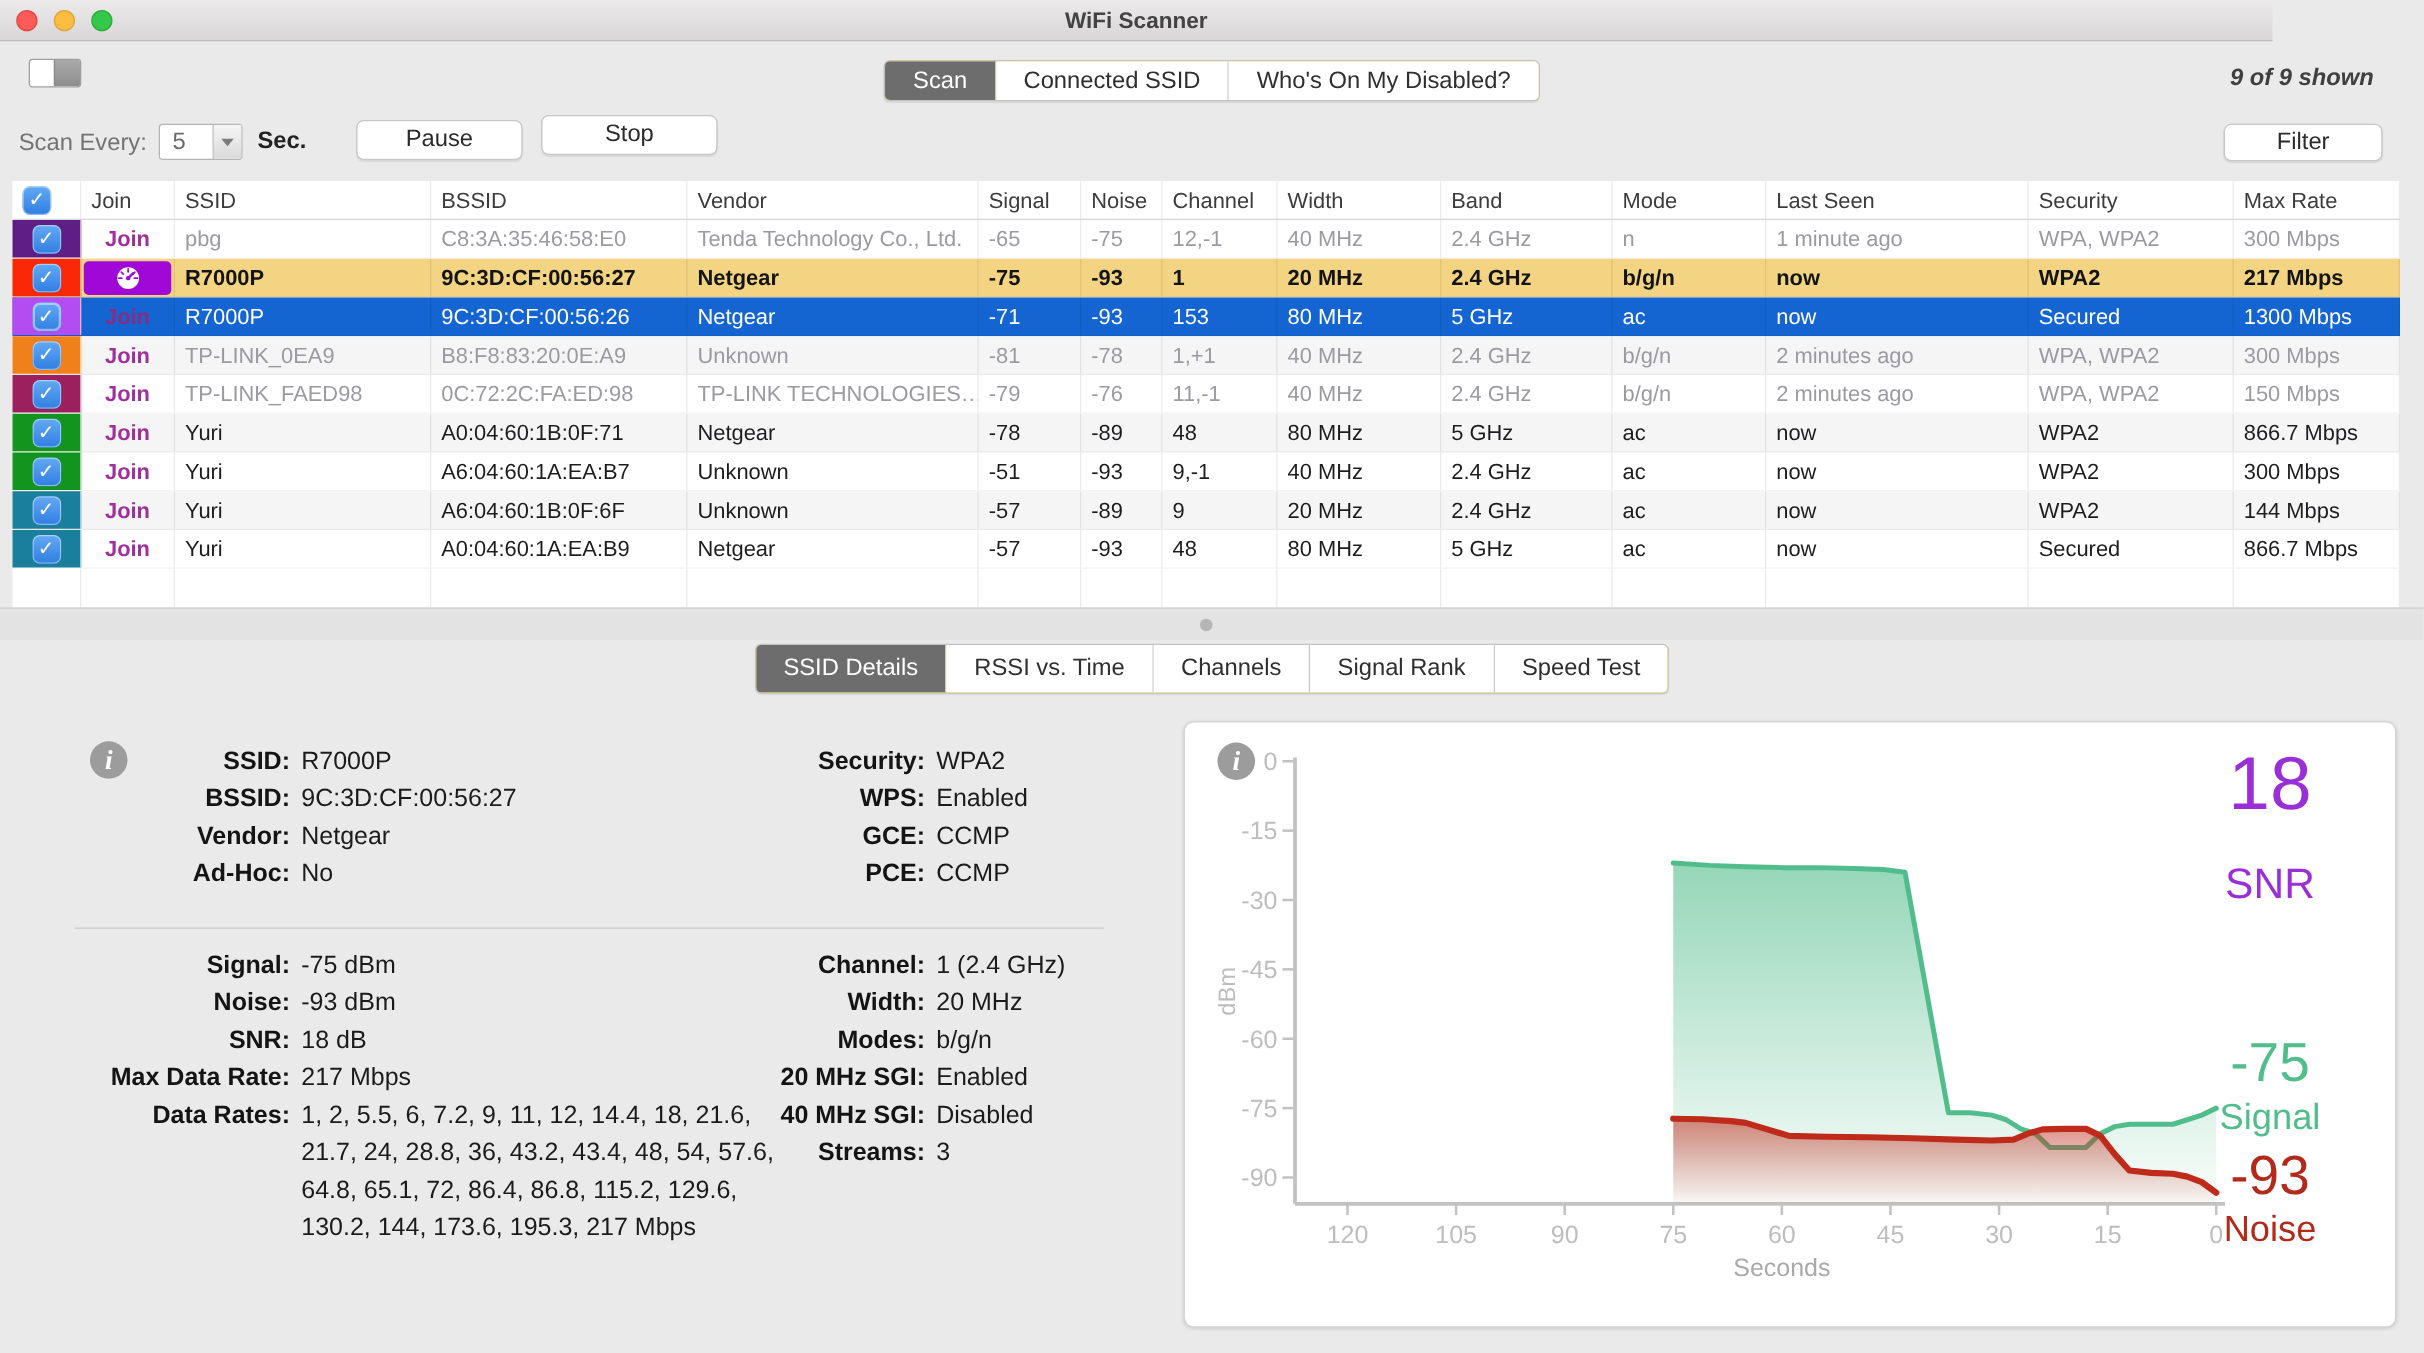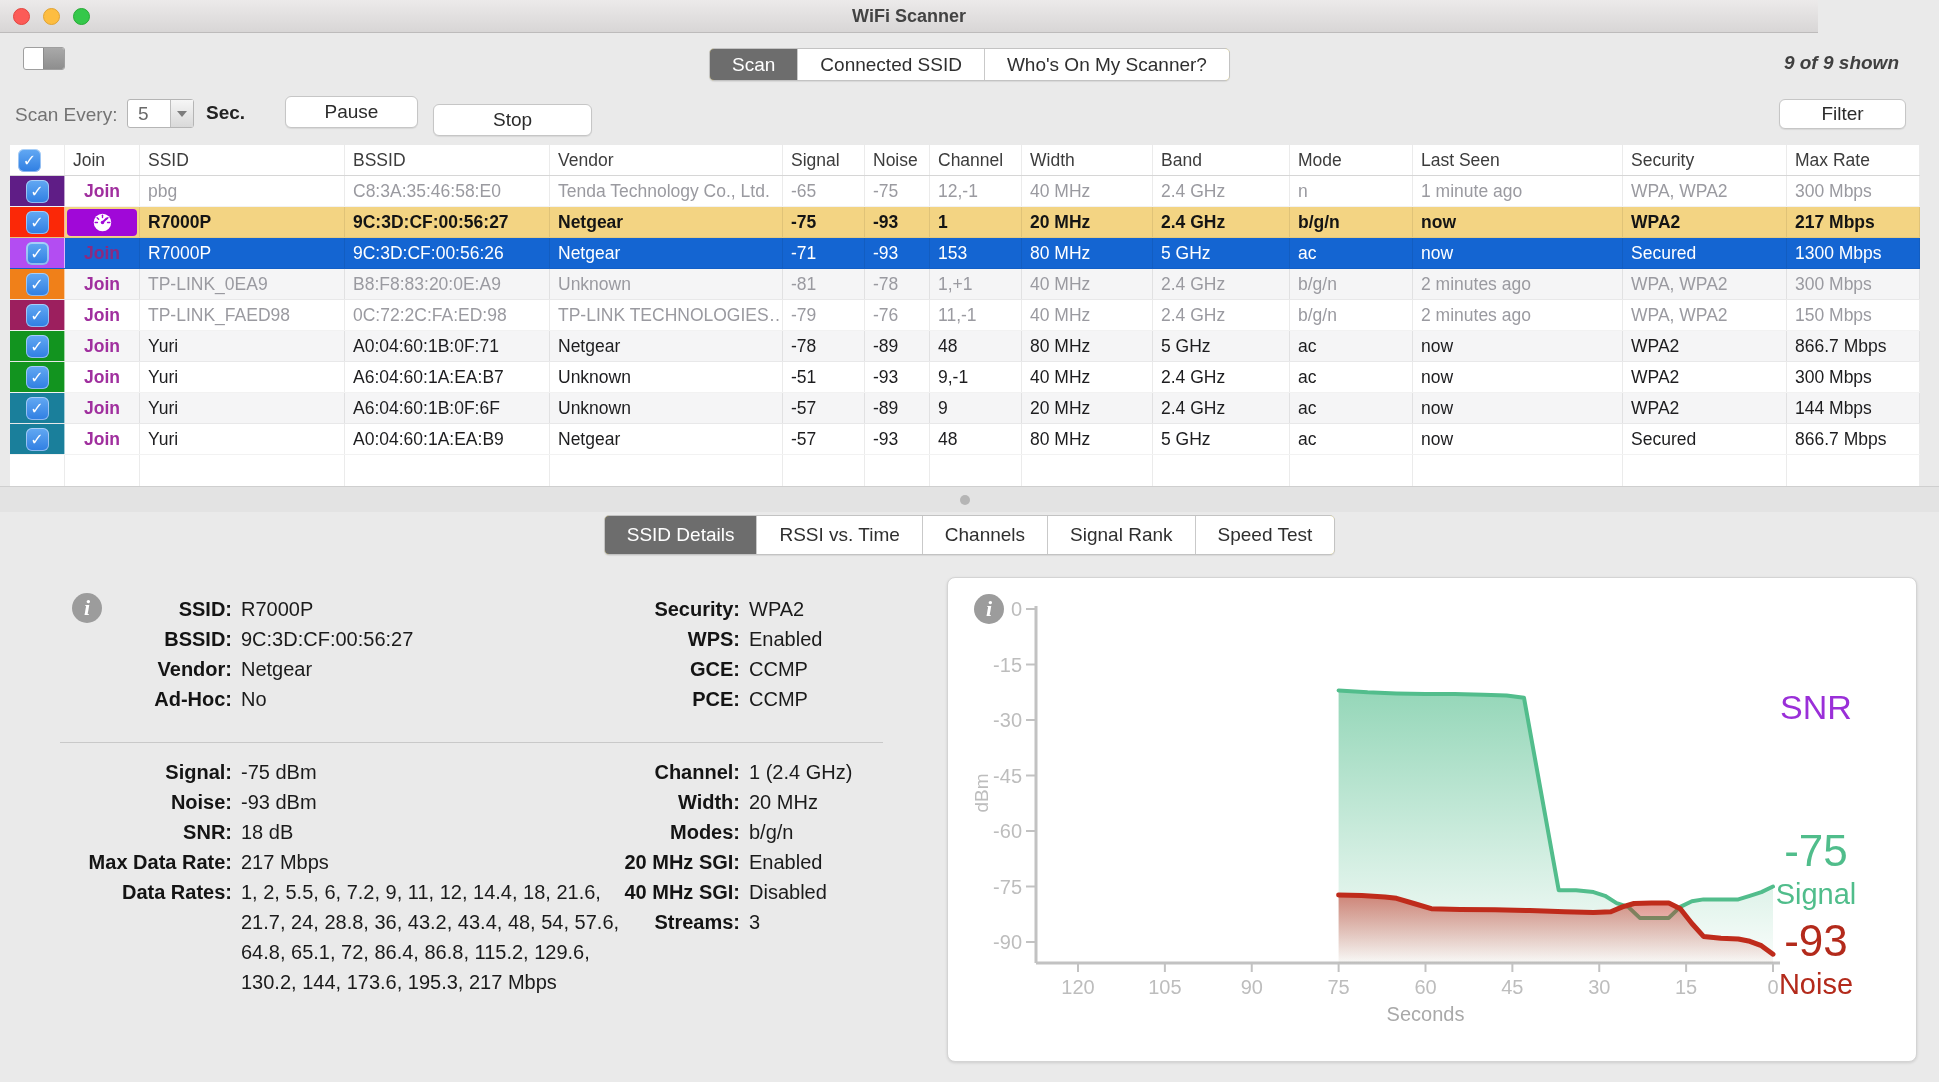--- a/index.html
+++ b/index.html
@@ -39,21 +39,21 @@
     background:#fff; border:1px solid #b5b5b5; border-radius:3px; display:flex; align-items:center; }
   .interval-select .val { flex:1; padding-left:10px; font-size:19px; color:#6a6a6a; }
   .interval-select .chev { width:23px; height:100%; background:linear-gradient(#f6f6f6,#d9d9d9);
     border-left:1px solid #bdbdbd; display:flex; align-items:center; justify-content:center; }
   .interval-select .chev i { width:0; height:0; border-left:5px solid transparent;
     border-right:5px solid transparent; border-top:6px solid #7c7c7c; }
   .sec-label { position:absolute; left:206px; top:102px; font-size:19px; font-weight:700; color:#222; }
   .btn { position:absolute; height:32px; background:#fff; border:1px solid #c6c6c6; border-radius:6px;
     font-size:19px; color:#2b2b2b; font-family:inherit; box-shadow:0 1px 1px rgba(0,0,0,.08); }
   .btn.pause { left:285px; top:96px; width:133px; }
-  .btn.stop  { left:433px; top:104px; width:159px; }
+  .btn.stop  { left:433px; top:92px; width:141px; }
   .btn.filter{ left:1779px; top:99px; width:127px; height:30px; }
 
   
   .net-table { position:absolute; left:10px; top:145px; width:1910px; background:#fff; }
   .trow { display:grid; height:31px;
     grid-template-columns:55px 75px 205px 205px 233px 82px 65px 92px 131px 137px 123px 210px 164px minmax(0,1fr); }
   .trow.thead { background:#fff; border-bottom:1px solid #d6d6d6; }
   .td, .th { display:flex; align-items:center; padding:0 8px; font-size:17.5px; white-space:nowrap;
     overflow:hidden; text-overflow:ellipsis; border-right:1px solid rgba(0,0,0,.08); }
   .th { color:#3c3c3c; }
@@ -133,21 +133,21 @@
   </div>
 
   <div class="view-toggle">
       <div class="knob"></div>
     </div>
 
   <div class="top-tabs-wrap">
     <div class="seg-group top-tabs" id="top-tabs">
         <div class="seg sel">Scan</div>
         <div class="seg">Connected SSID</div>
-        <div class="seg">Who's On My Scanner?</div>
+        <div class="seg">Who's On My Disabled?</div>
       </div>
   </div>
   <div class="shown-count">9 of 9 shown</div>
 
   <div class="scan-label">Scan Every:</div>
   <div class="interval-select">
     <span class="val">5</span>
     <span class="chev">
         <i></i>
       </span>
@@ -537,20 +537,21 @@
           <text x="825" y="416" text-anchor="middle" font-size="20" fill="#bdbdbd">0</text>
           <text x="477.5" y="443" text-anchor="middle" font-size="20" fill="#a9a9a9">Seconds</text>
           <text x="40" y="215" text-anchor="middle" font-size="19" fill="#bdbdbd" transform="rotate(-90 40 215)">dBm</text>
           <path d="M390.6,112.4 L419.6,114.3 L448.5,115.4 L477.5,116.1 L506.5,116.1 L535.4,116.8 L558.6,117.6 L576.0,119.8 L610.7,312.2 L628.1,312.2 L645.5,314.1 L657.0,317.8 L668.6,325.1 L680.2,328.9 L691.8,339.9 L720.8,339.9 L732.3,328.9 L743.9,323.3 L755.5,321.4 L772.9,321.4 L790.3,321.4 L801.8,317.8 L813.4,314.1 L825.0,308.5 L825.0,385 L390.6,385 Z" fill="url(#gsig)" stroke="none"></path>
           <path d="M390.6,112.4 L419.6,114.3 L448.5,115.4 L477.5,116.1 L506.5,116.1 L535.4,116.8 L558.6,117.6 L576.0,119.8 L610.7,312.2 L628.1,312.2 L645.5,314.1 L657.0,317.8 L668.6,325.1 L680.2,328.9 L691.8,339.9 L720.8,339.9 L732.3,328.9 L743.9,323.3 L755.5,321.4 L772.9,321.4 L790.3,321.4 L801.8,317.8 L813.4,314.1 L825.0,308.5" fill="none" stroke="#52bd8c" stroke-width="4" stroke-linejoin="round" stroke-linecap="round"></path>
           <path d="M390.6,317.0 L413.8,317.4 L437.0,318.9 L448.5,320.3 L465.9,325.5 L483.3,330.7 L512.3,331.4 L547.0,331.8 L581.8,332.6 L616.5,333.7 L645.5,334.4 L662.8,333.7 L674.4,328.9 L686.0,325.5 L703.4,325.1 L720.8,325.1 L732.3,330.7 L743.9,345.5 L755.5,358.4 L772.9,360.3 L790.3,361.0 L801.8,363.3 L813.4,367.7 L825.0,376.2 L825.0,385 L390.6,385 Z" fill="url(#gnoi)" stroke="none"></path>
           <path d="M390.6,317.0 L413.8,317.4 L437.0,318.9 L448.5,320.3 L465.9,325.5 L483.3,330.7 L512.3,331.4 L547.0,331.8 L581.8,332.6 L616.5,333.7 L645.5,334.4 L662.8,333.7 L674.4,328.9 L686.0,325.5 L703.4,325.1 L720.8,325.1 L732.3,330.7 L743.9,345.5 L755.5,358.4 L772.9,360.3 L790.3,361.0 L801.8,363.3 L813.4,367.7 L825.0,376.2" fill="none" stroke="#bf2b1b" stroke-width="5" stroke-linejoin="round" stroke-linecap="round"></path>
         </svg>
       <div class="info-icon chart-info-icon">i</div>
       <div class="chart-legend">
+        <div class="leg leg-snr-val">18</div>
         <div class="leg leg-snr-lbl">SNR</div>
         <div class="leg leg-sig-val">-75</div>
         <div class="leg leg-sig-lbl">Signal</div>
         <div class="leg leg-noi-val">-93</div>
         <div class="leg leg-noi-lbl">Noise</div>
       </div>
     </div>
   </div>
 
 </div>

